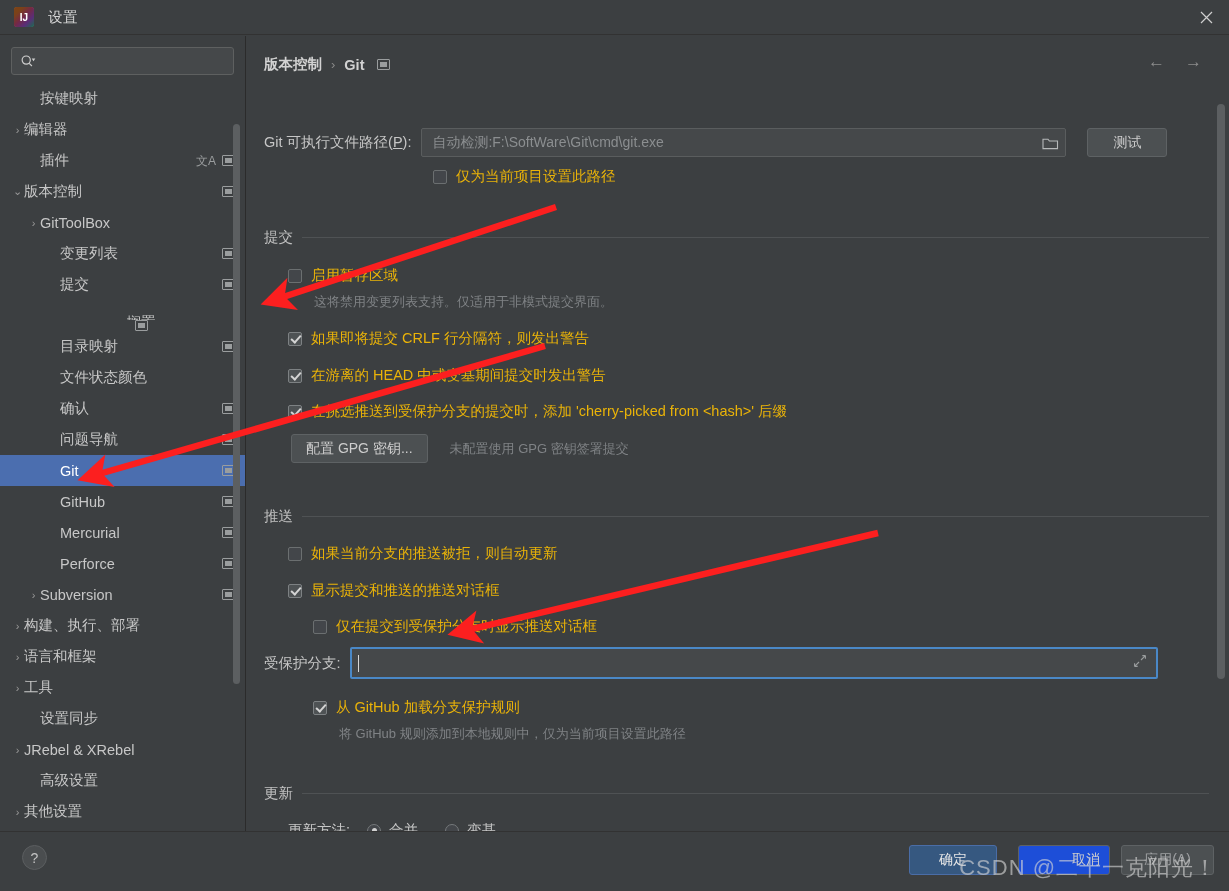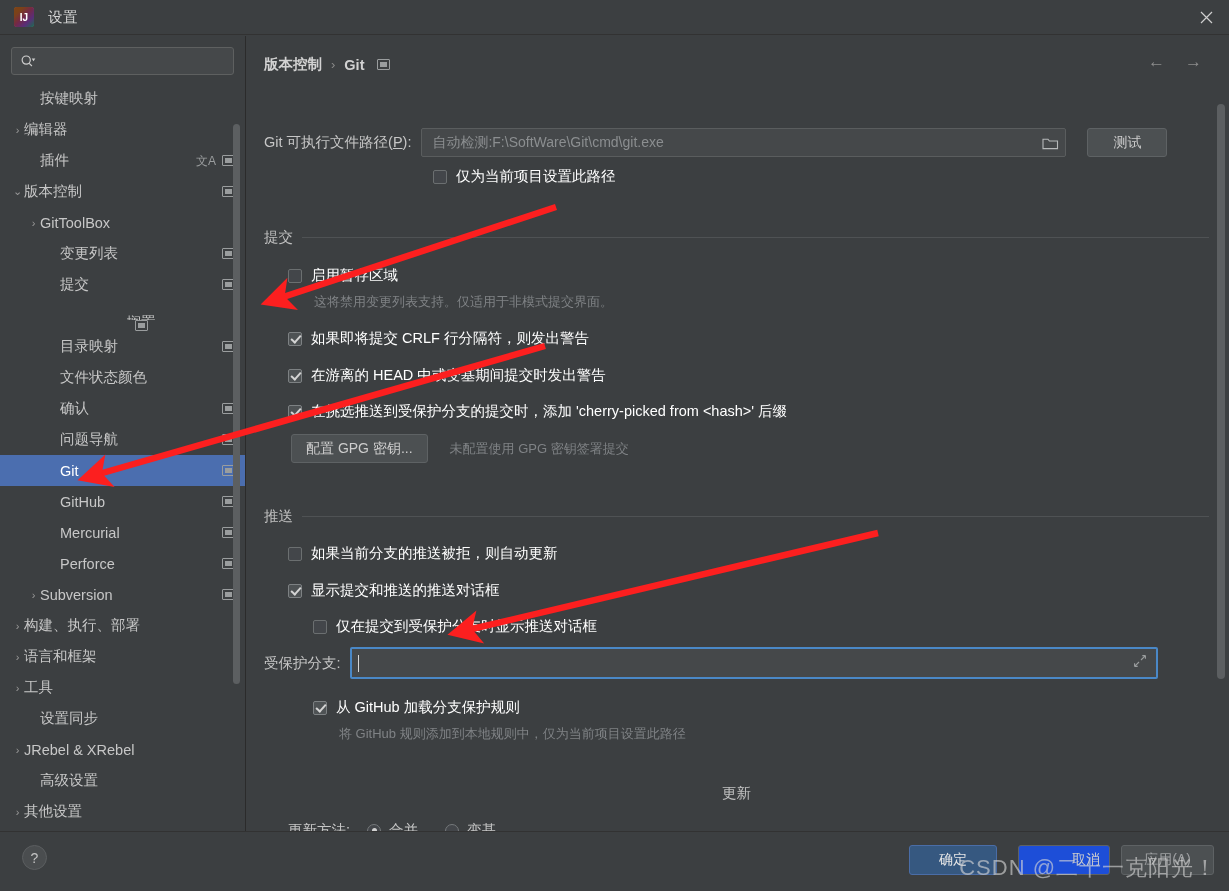--- a/index.html
+++ b/index.html
@@ -125,21 +125,21 @@
   .folder-ic { color: #b6b9ba; display: flex; align-items: center; }
   .btn {
     background: #4c5052; border: 1px solid #5e6264; border-radius: 3px;
     color: #cdcdcd; font-size: 14px; padding: 0 14px; height: 29px;
     display: inline-flex; align-items: center; justify-content: center;
     font-family: "Liberation Sans", sans-serif; white-space: nowrap;
   }
   .btn-test { margin-left: 21px; min-width: 80px; }
 
   .cb-row {
-    position: absolute; display: flex; align-items: center; font-size: 14.5px; color: #ffffff;
+    position: absolute; display: flex; align-items: center; font-size: 14.5px; color: #eab308;
     white-space: nowrap;
   }
   .cbox {
     width: 14px; height: 14px; border: 1px solid #6b6f70; border-radius: 2px;
     background: #43464a; margin-right: 9px; flex: 0 0 14px;
     position: relative;
   }
   .cbox.checked { background: #4e5254; border-color: #7d8183; }
   .cbox.checked::after {
     content: ""; position: absolute; left: 4px; top: 0.5px;
@@ -525,21 +525,21 @@
         </span>
       </div>
     </div>
 
     <div class="cb-row" style="left:66px; top:662px;">
       <span class="cbox checked"></span>
       <span>从 GitHub 加载分支保护规则</span>
     </div>
     <div class="hint" style="left:92px; top:689px;">将 GitHub 规则添加到本地规则中，仅为当前项目设置此路径</div>
 
-    <div class="section" style="top:748px;flex-direction:column;">
+    <div class="section" style="top:748px;">
       <span class="stitle">更新</span>
       <span class="sline"></span>
     </div>
 
     <div class="rgroup" style="position:absolute; left:41px; top:785px;">
       <span style="margin-right:17px;">更新方法:</span>
       <span class="opt">
         <span class="radio on"></span>
         <span>合并</span>
       </span>

